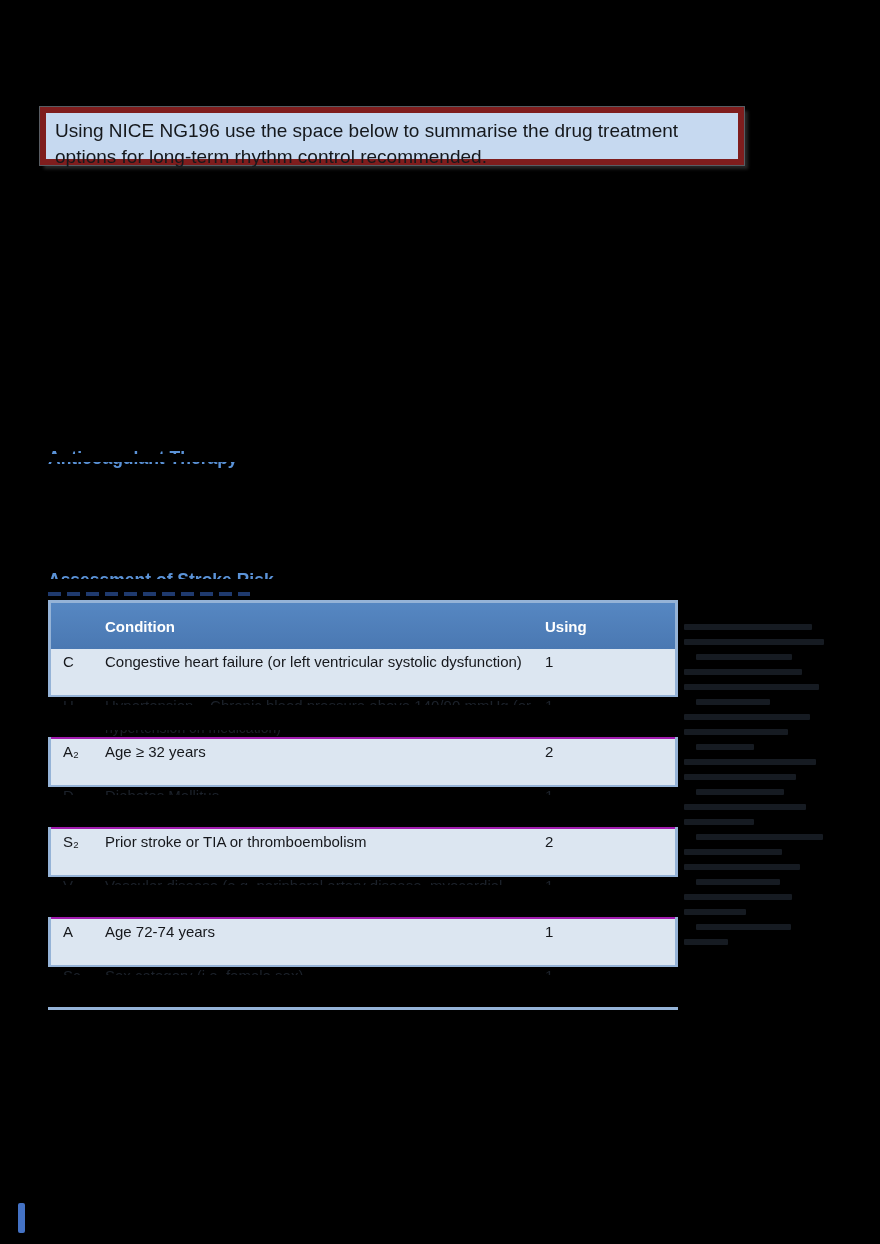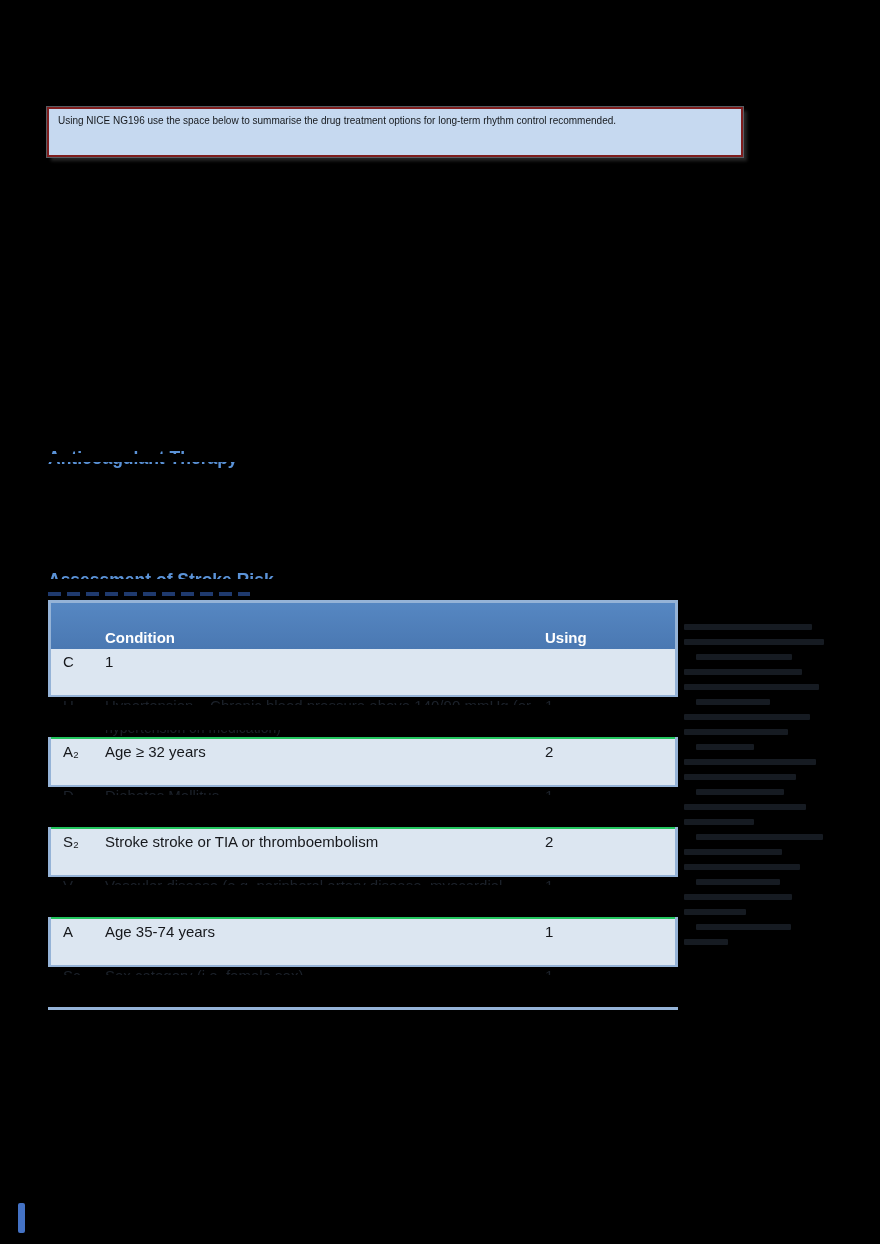--- a/index.html
+++ b/index.html
@@ -4,24 +4,24 @@
 <style>
   html,body{margin:0;padding:0;}
   body{
     width:880px;height:1244px;position:relative;overflow:hidden;
     background:#000;
     font-family:"Liberation Sans","DejaVu Sans",sans-serif;
     -webkit-font-smoothing:antialiased;
   }
   
   .prompt-box{
-    position:absolute;left:47px;top:107px;width:674px;height:36px;
-    background:#c6d9f0;border:2px solid #7f1d1d;
+    position:absolute;left:40px;top:107px;width:674px;height:36px;
+    background:#c6d9f0;border:6px solid #7f1d1d;
     box-shadow:0 0 0 1px #585d63, 4px 4px 3px rgba(110,110,110,.35);
-    padding:5px 9px;color:#15181c;font-size:10px;line-height:1.38;
+    padding:5px 9px;color:#15181c;font-size:19px;line-height:1.38;
   }
   
   .sec-heading{
     position:absolute;left:48px;height:22px;
     color:#5b93d8;font-size:17.5px;font-weight:700;white-space:nowrap;
   }
   .sec-heading .strip{
     position:absolute;left:-2px;right:-8px;top:6px;height:8px;background:#000;
   }
   #heading2 .strip{top:9px;height:8px;}
@@ -32,25 +32,25 @@
   
   .score-table{
     position:absolute;left:48px;top:600px;width:624px;
     border:3px solid #95b3d7;background:#000;
   }
   .thead{
     height:46px;background:linear-gradient(#5687c2,#4a78b2);
     color:#fff;font-weight:700;font-size:15px;
     display:grid;grid-template-columns:54px 440px 1fr;align-items:start;
   }
-  .thead span{padding-top:26px;}
+  .thead span{padding-top:15px;}
   .trow{display:grid;grid-template-columns:54px 440px 1fr;font-size:15px;color:#16181c;}
   .trow.visible{
     background:#dce6f1;height:46px;
-    border-top:2px solid #22c55e;border-bottom:2px solid #95b3d7;
+    border-top:2px solid #a21caf;border-bottom:2px solid #95b3d7;
     align-items:start;
   }
   .trow.visible span{padding-top:4px;}
   .c-letter{padding-left:12px;}
   .c-pts{padding-left:0;}
   .trow-redacted{
     position:relative;background:#000;height:40px;margin:0 -3px;overflow:hidden;
   }
   .ghost-top{
     height:8px;overflow:hidden;color:#1c222b;font-size:15px;
@@ -113,20 +113,21 @@
 
 <div class="score-table">
   <div class="thead">
     <span></span>
     <span>Condition</span>
     <span>Using</span>
   </div>
 
   <div class="trow visible" style="border-top:none">
     <span class="c-letter">C</span>
+    <span class="c-cond">Congestive heart failure (or left ventricular systolic dysfunction)</span>
     <span class="c-pts">1</span>
   </div>
 
   <div class="trow-redacted">
     <div class="ghost-top">
       <span class="c-letter">H</span>
       <span>Hypertension – Chronic blood pressure above 140/90 mmHg (or treated</span>
       <span>1</span>
     </div>
     <div class="ghost-bottom">
@@ -143,35 +144,35 @@
   <div class="trow-redacted">
     <div class="ghost-top">
       <span class="c-letter">D</span>
       <span>Diabetes Mellitus</span>
       <span>1</span>
     </div>
   </div>
 
   <div class="trow visible">
     <span class="c-letter">S₂</span>
-    <span class="c-cond">Stroke stroke or TIA or thromboembolism</span>
+    <span class="c-cond">Prior stroke or TIA or thromboembolism</span>
     <span class="c-pts">2</span>
   </div>
 
   <div class="trow-redacted">
     <div class="ghost-top">
       <span class="c-letter">V</span>
       <span>Vascular disease (e.g. peripheral artery disease, myocardial infarction)</span>
       <span>1</span>
     </div>
   </div>
 
   <div class="trow visible">
     <span class="c-letter">A</span>
-    <span class="c-cond">Age 35-74 years</span>
+    <span class="c-cond">Age 72-74 years</span>
     <span class="c-pts">1</span>
   </div>
 
   <div class="trow-redacted">
     <div class="ghost-top">
       <span class="c-letter">Sc</span>
       <span>Sex category (i.e. female sex)</span>
       <span>1</span>
     </div>
   </div>

